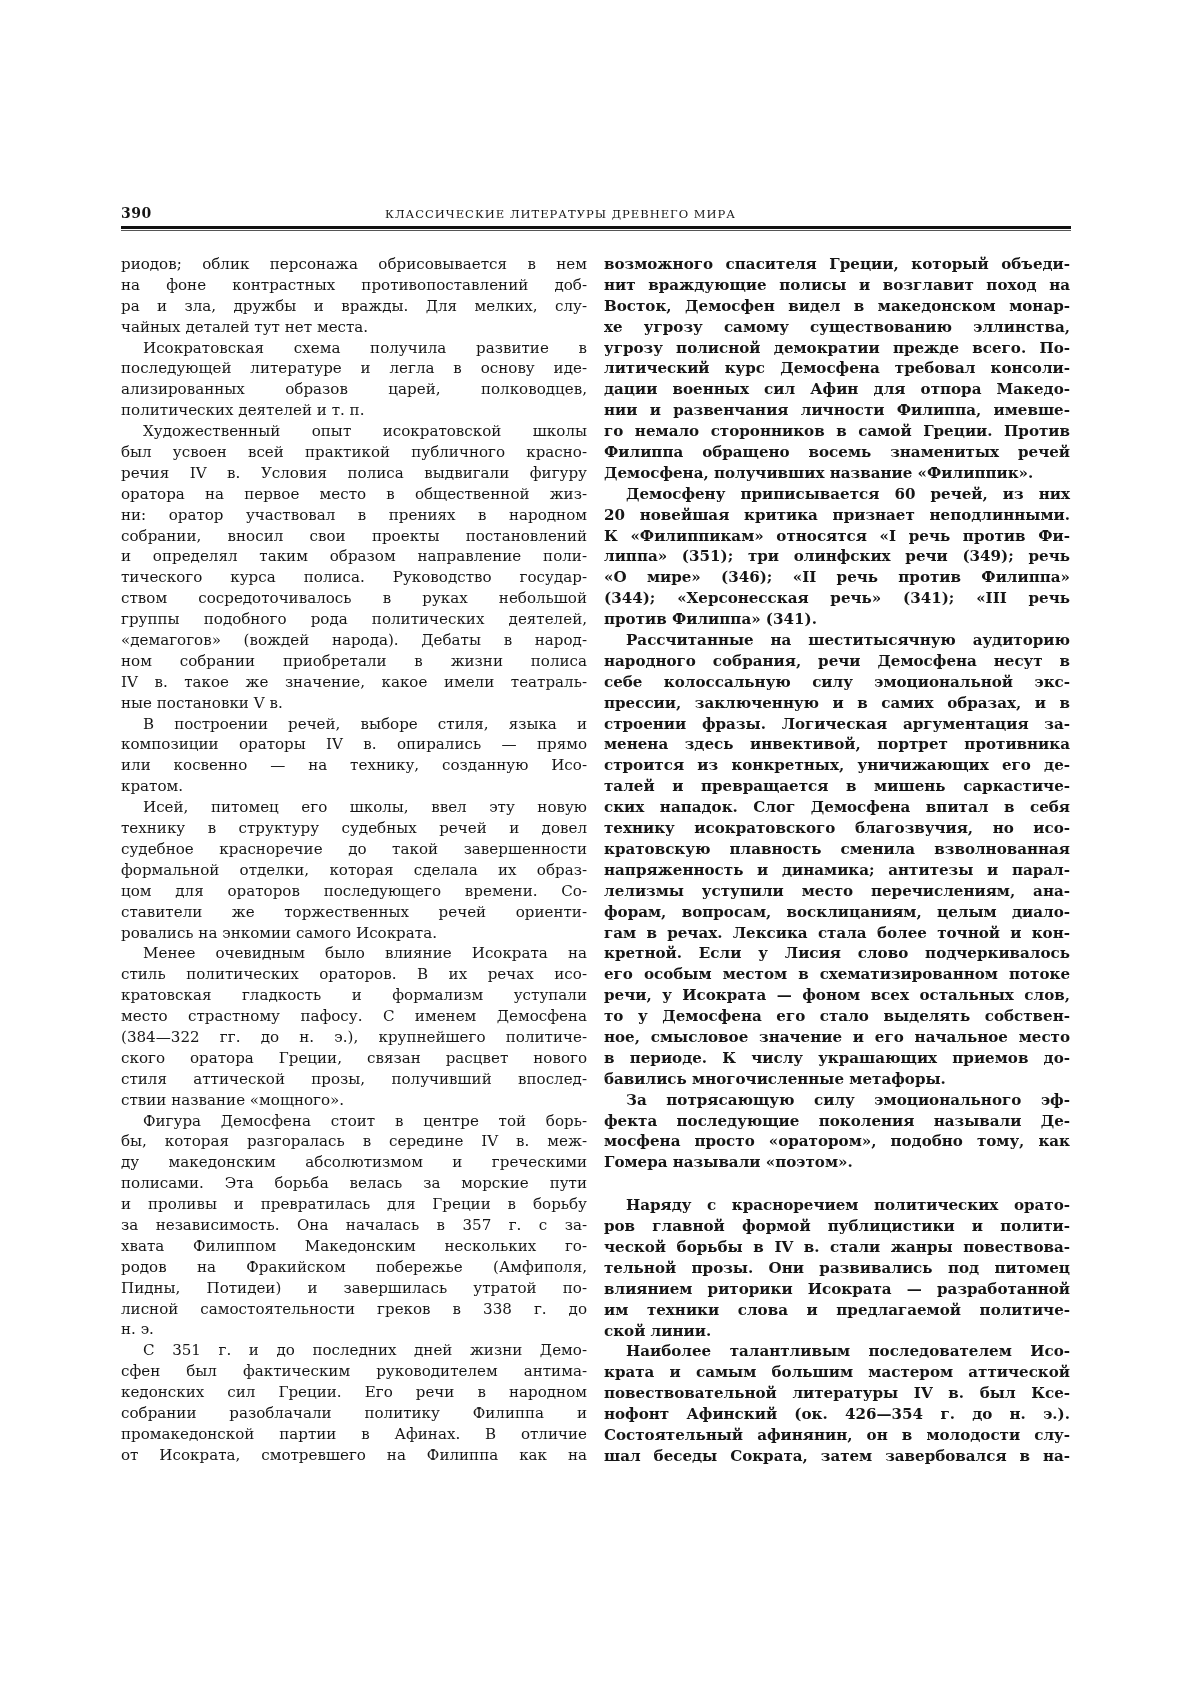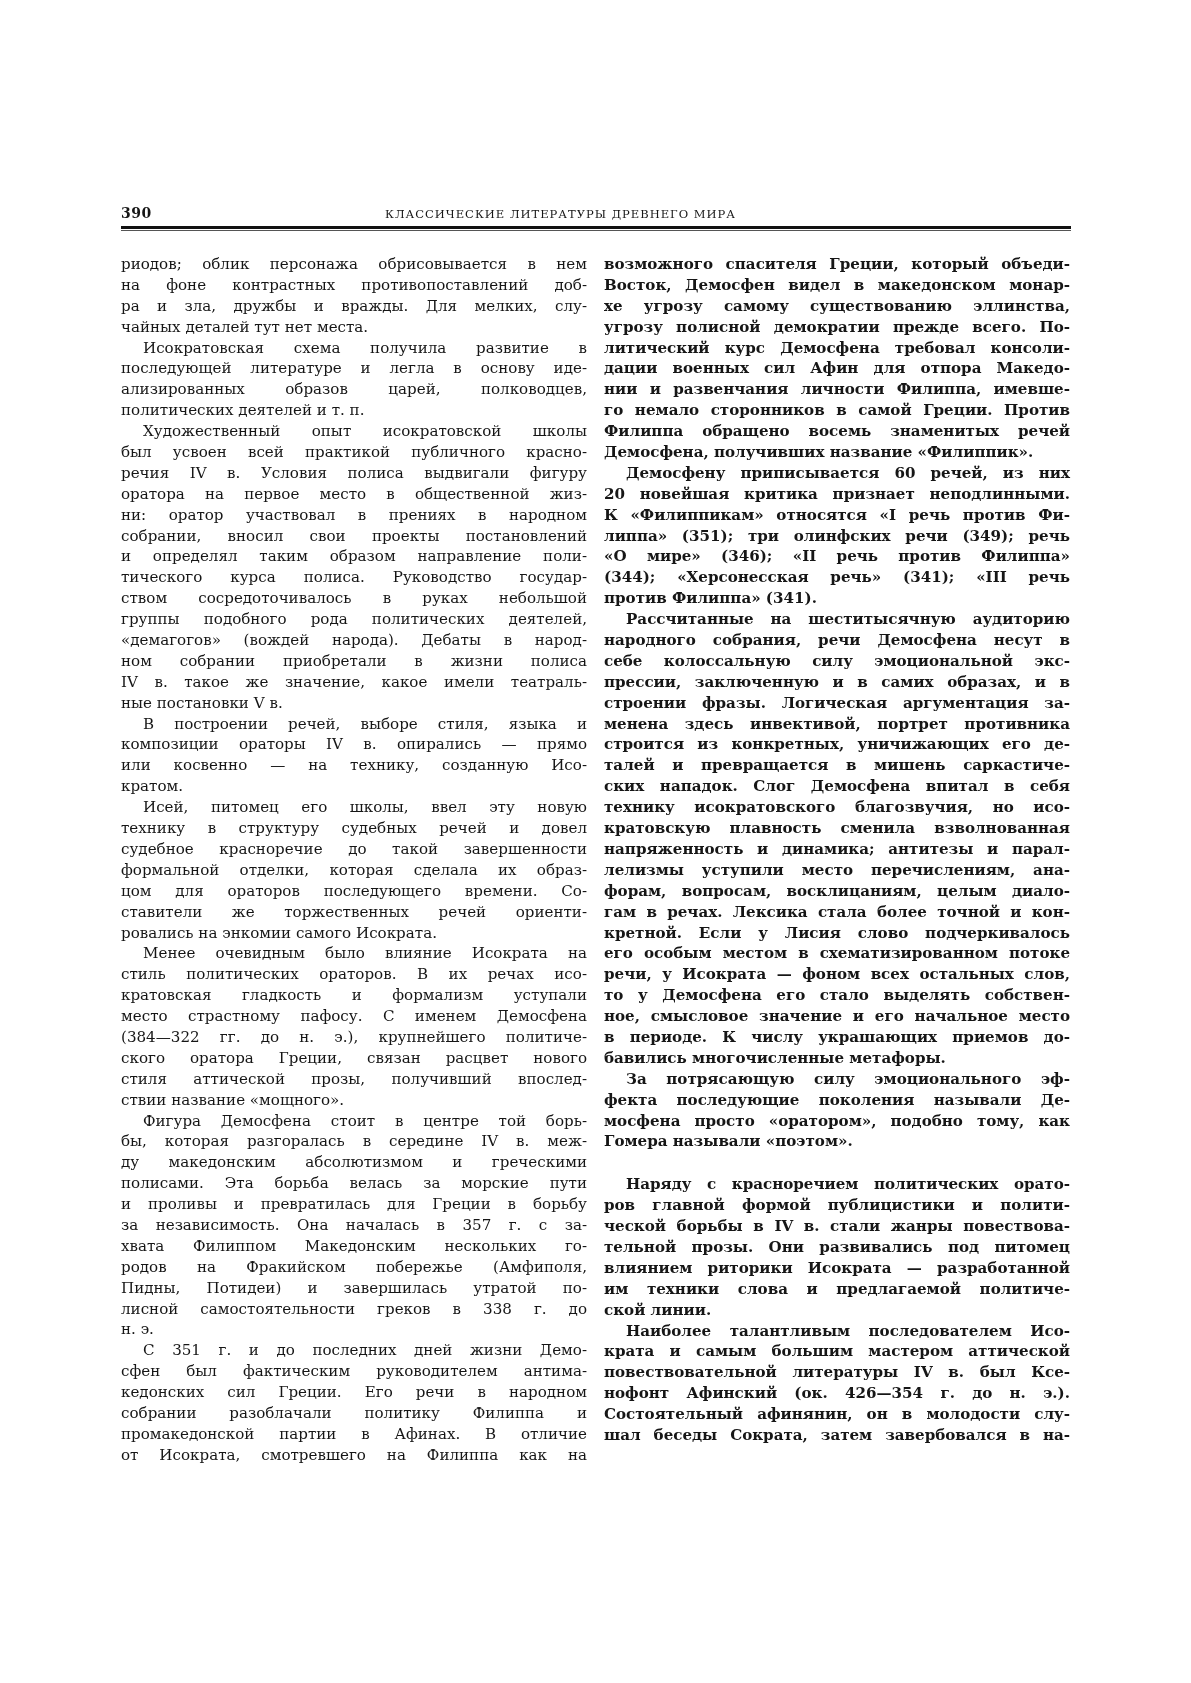--- a/index.html
+++ b/index.html
@@ -82,20 +82,21 @@
     <span class="line last">н. э.</span>
     <span class="line indent">С 351 г. и до последних дней жизни Демо-</span>
     <span class="line">сфен был фактическим руководителем антима-</span>
     <span class="line">кедонских сил Греции. Его речи в народном</span>
     <span class="line">собрании разоблачали политику Филиппа и</span>
     <span class="line">промакедонской партии в Афинах. В отличие</span>
     <span class="line">от Исократа, смотревшего на Филиппа как на</span>
   </div>
 <div class="col col-right" id="col-right">
     <span class="line">возможного спасителя Греции, который объеди-</span>
+    <span class="line">нит враждующие полисы и возглавит поход на</span>
     <span class="line">Восток, Демосфен видел в македонском монар-</span>
     <span class="line">хе угрозу самому существованию эллинства,</span>
     <span class="line">угрозу полисной демократии прежде всего. По-</span>
     <span class="line">литический курс Демосфена требовал консоли-</span>
     <span class="line">дации военных сил Афин для отпора Македо-</span>
     <span class="line">нии и развенчания личности Филиппа, имевше-</span>
     <span class="line">го немало сторонников в самой Греции. Против</span>
     <span class="line">Филиппа обращено восемь знаменитых речей</span>
     <span class="line last">Демосфена, получивших название «Филиппик».</span>
     <span class="line indent">Демосфену приписывается 60 речей, из них</span>

